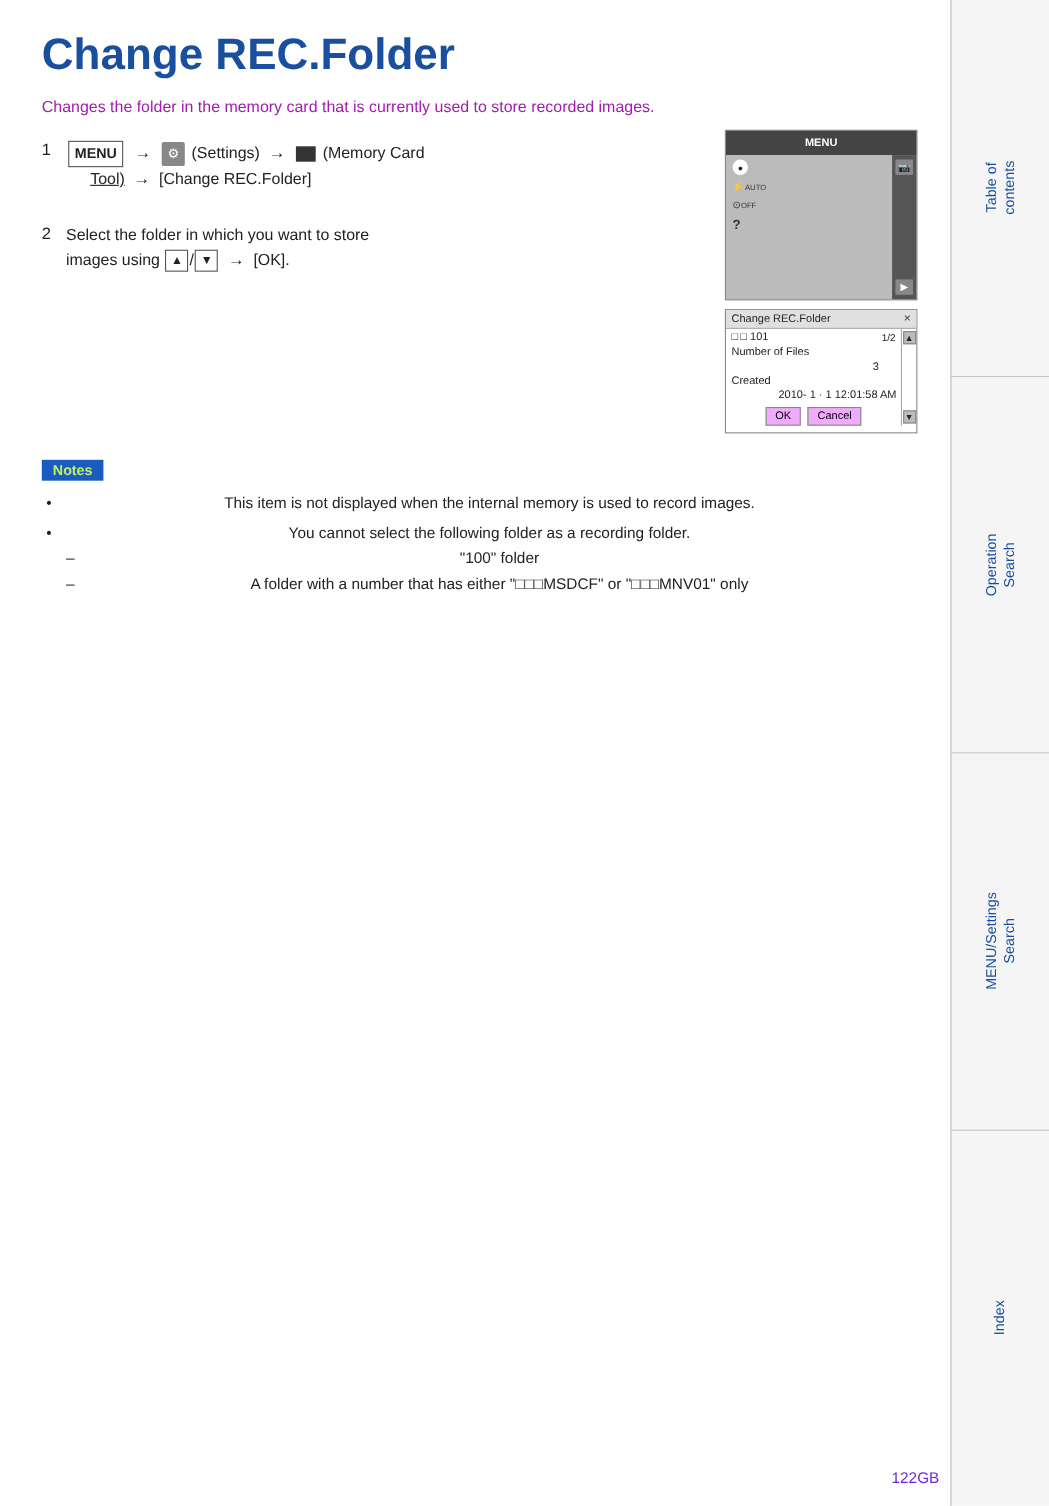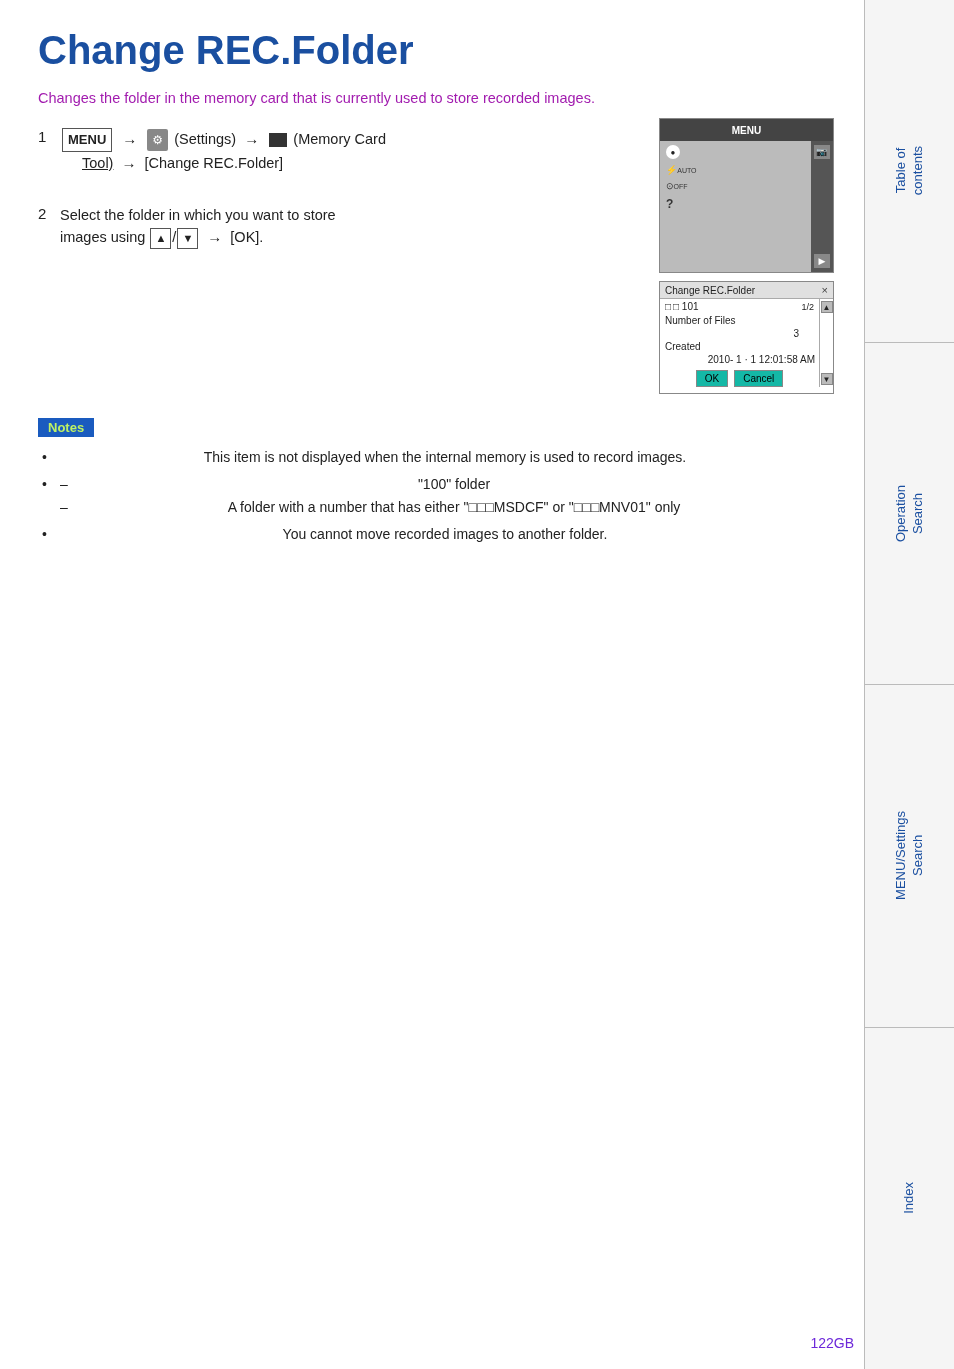--- a/index.html
+++ b/index.html
@@ -219,21 +219,21 @@
     .dialog-buttons {
       display: flex;
       justify-content: center;
       gap: 6px;
       margin-top: 4px;
     }
 
     .dialog-btn {
       border: 1px solid #888;
       padding: 2px 8px;
-      background: #14b8a6;
+      background: #f0abfc;
       font-size: 10px;
       cursor: pointer;
     }
 
     
     .notes-section {
       margin-top: 10px;
     }
 
     .notes-badge {
@@ -441,26 +441,26 @@
         </div>
       </div>
     </div>
   </div>
 
   <div class="notes-section">
     <span class="notes-badge">Notes</span>
     <ul class="notes-list">
       <li>This item is not displayed when the internal memory is used to record images.</li>
       <li>
+        <span>You cannot select the following folder as a recording folder.</span>
         <ul class="sub-list">
           <li>"100" folder</li>
           <li>A folder with a number that has either "□□□MSDCF" or "□□□MNV01" only</li>
         </ul>
       </li>
-      <li>You cannot move recorded images to another folder.</li>
     </ul>
   </div>
 
 </div>
 
 <div class="page-number">122GB</div>
 
 <div class="right-sidebar">
   <div class="sidebar-section">
     <span class="sidebar-section-text">Table of<br>contents</span>

